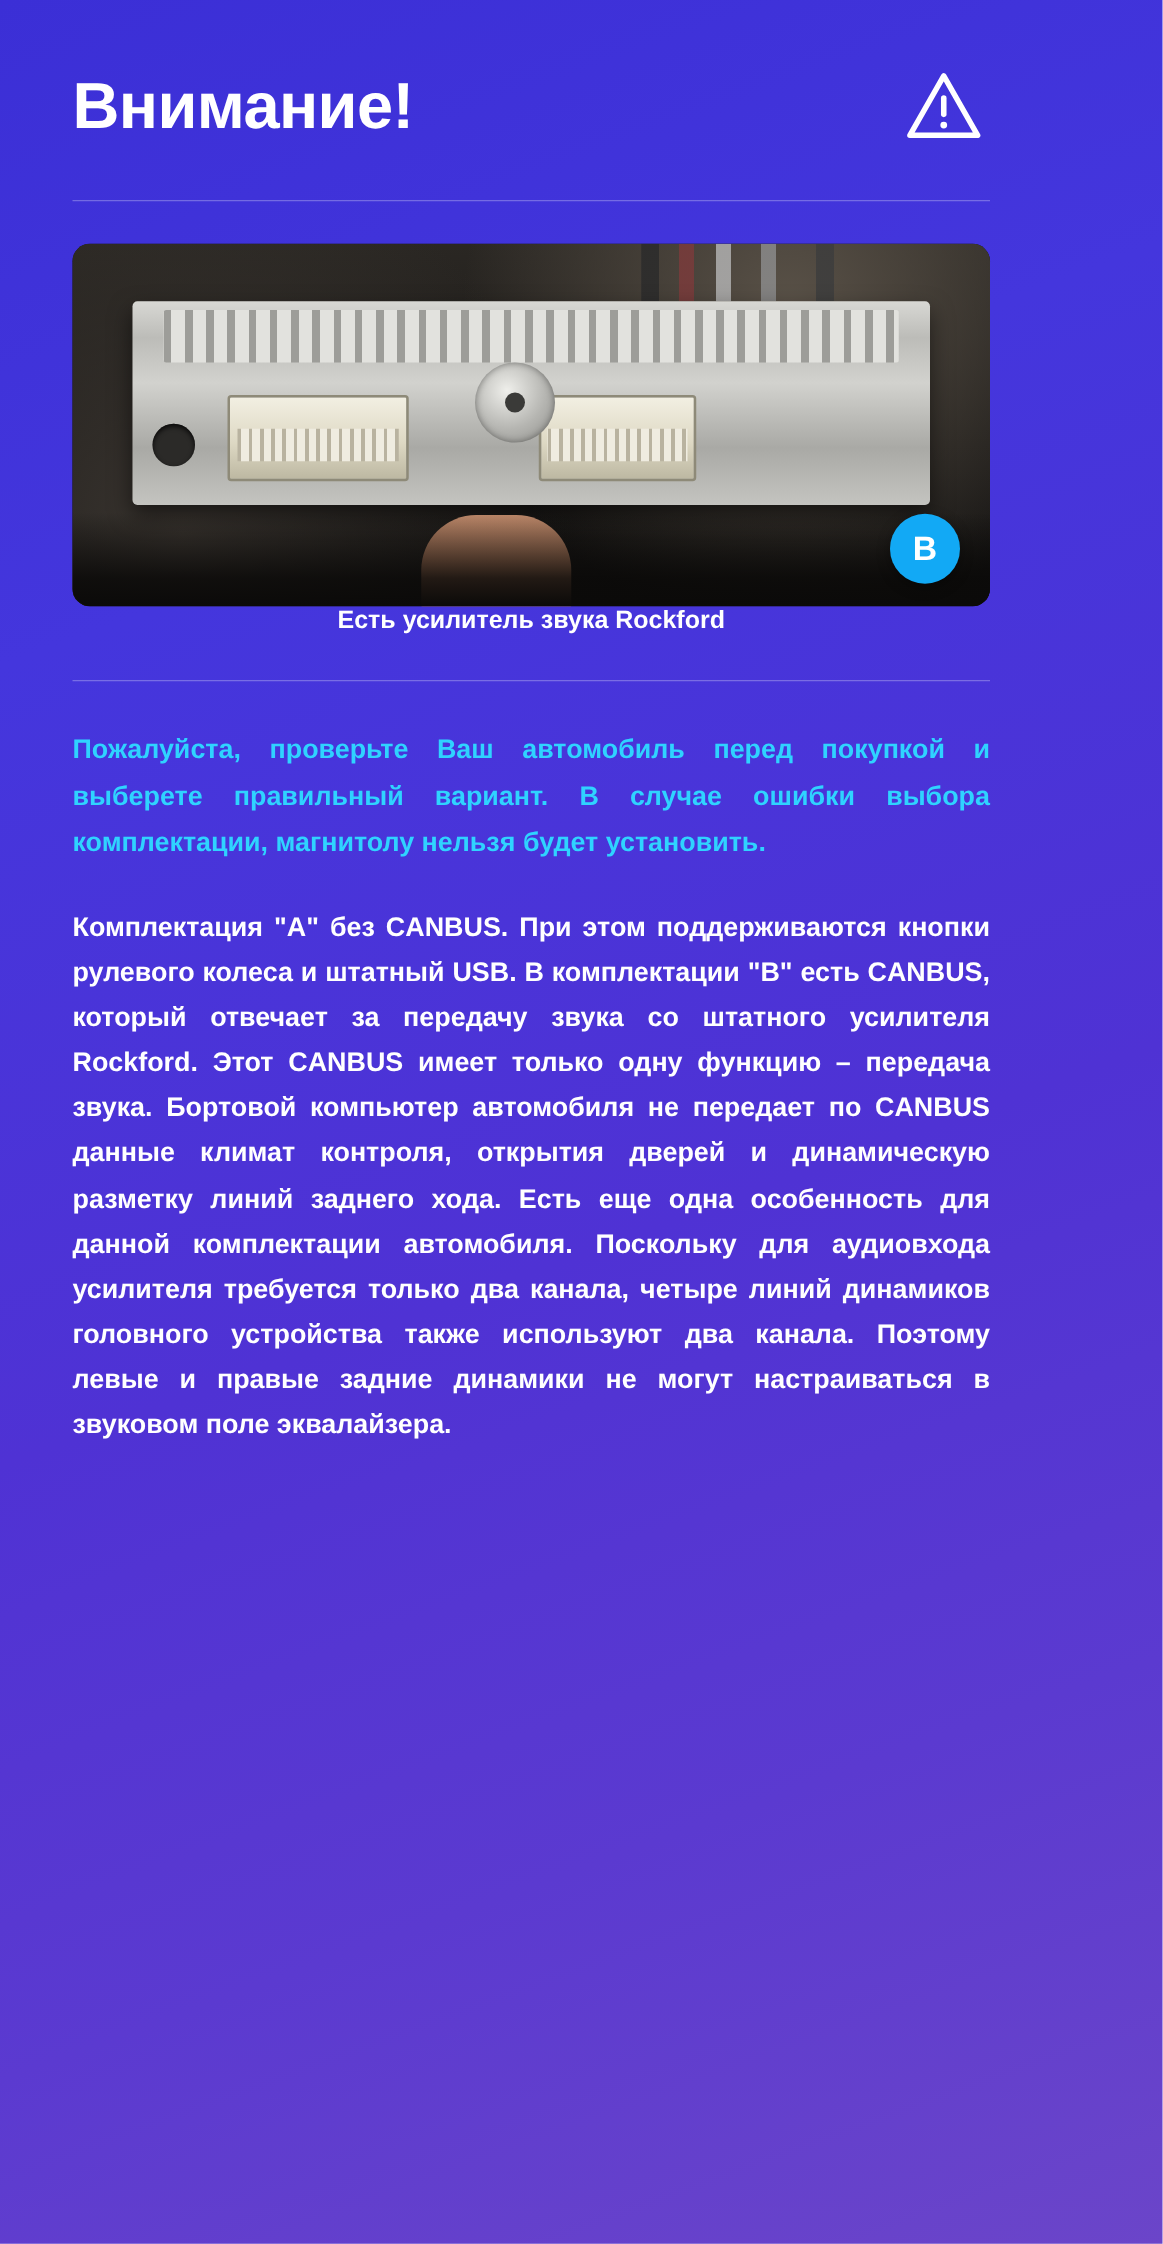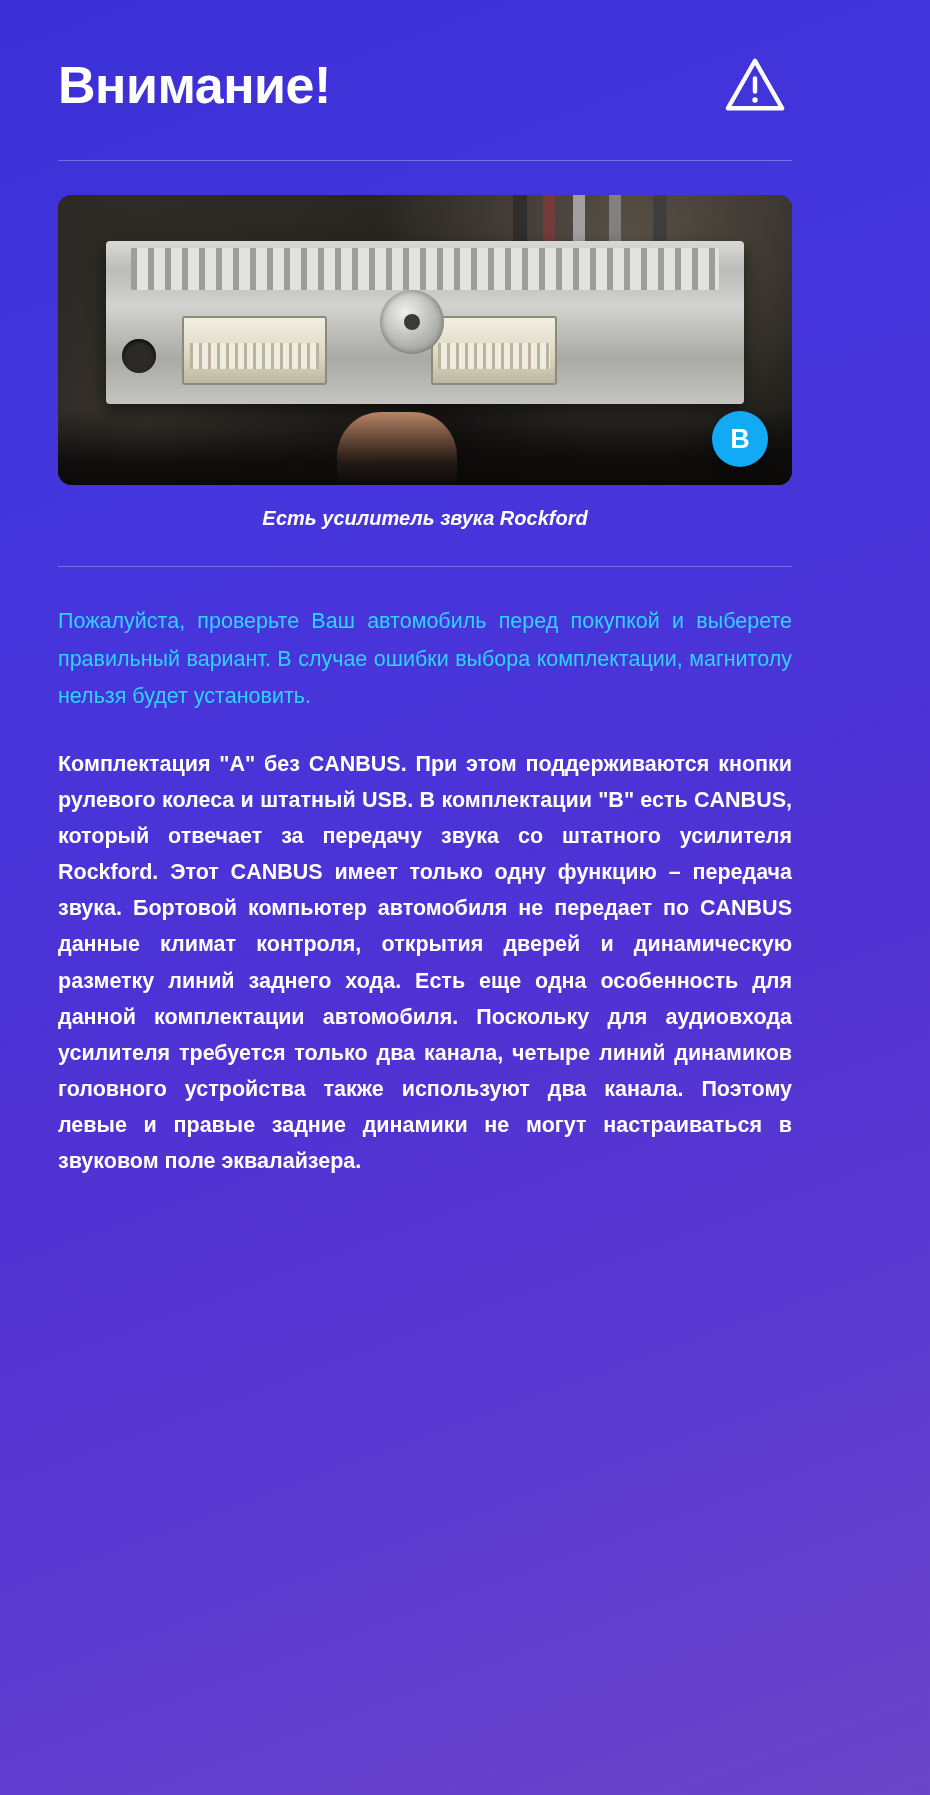--- a/index.html
+++ b/index.html
@@ -177,36 +177,34 @@
     background: #12a9f5;
     color: #ffffff;
     font-size: 27px;
     font-weight: bold;
     display: flex;
     align-items: center;
     justify-content: center;
     box-shadow: 0 3px 10px rgba(0,0,0,.35);
   }
   .caption {
-    margin-top: 22px;
     text-align: center;
     font-size: 20px;
     font-weight: bold;
-    font-style: italic;
   }
   .divider2 {
     height: 1px;
     background: rgba(255,255,255,0.28);
     margin: 36px 0 0 0;
   }
   .highlight {
     margin-top: 36px;
     font-size: 21.5px;
     line-height: 1.75;
-    font-weight: normal;
+    font-weight: bold;
     color: #2fd3ff;
     text-align: justify;
   }
   .body-text {
     margin-top: 30px;
     font-size: 21.5px;
     line-height: 1.68;
     font-weight: bold;
     text-align: justify;
     color: #ffffff;

